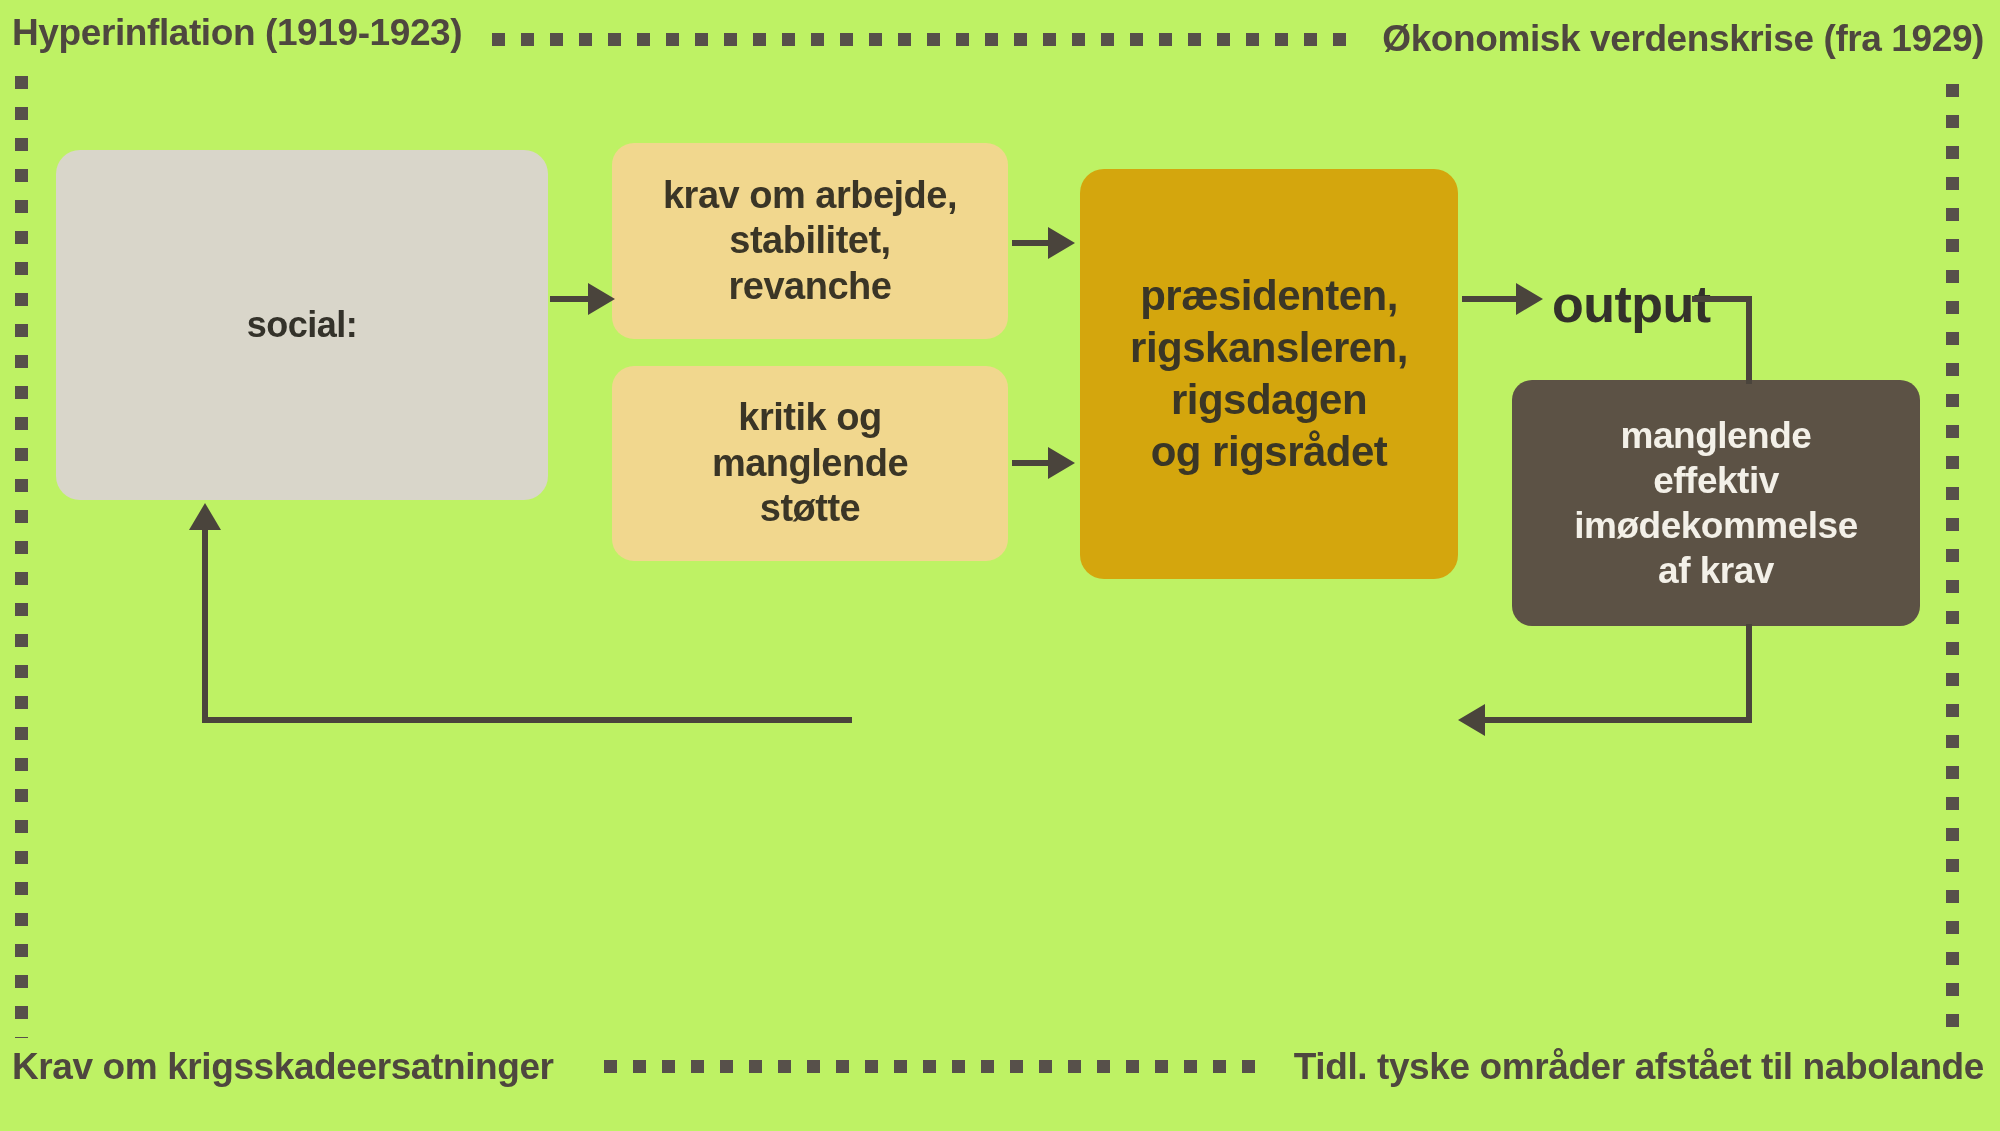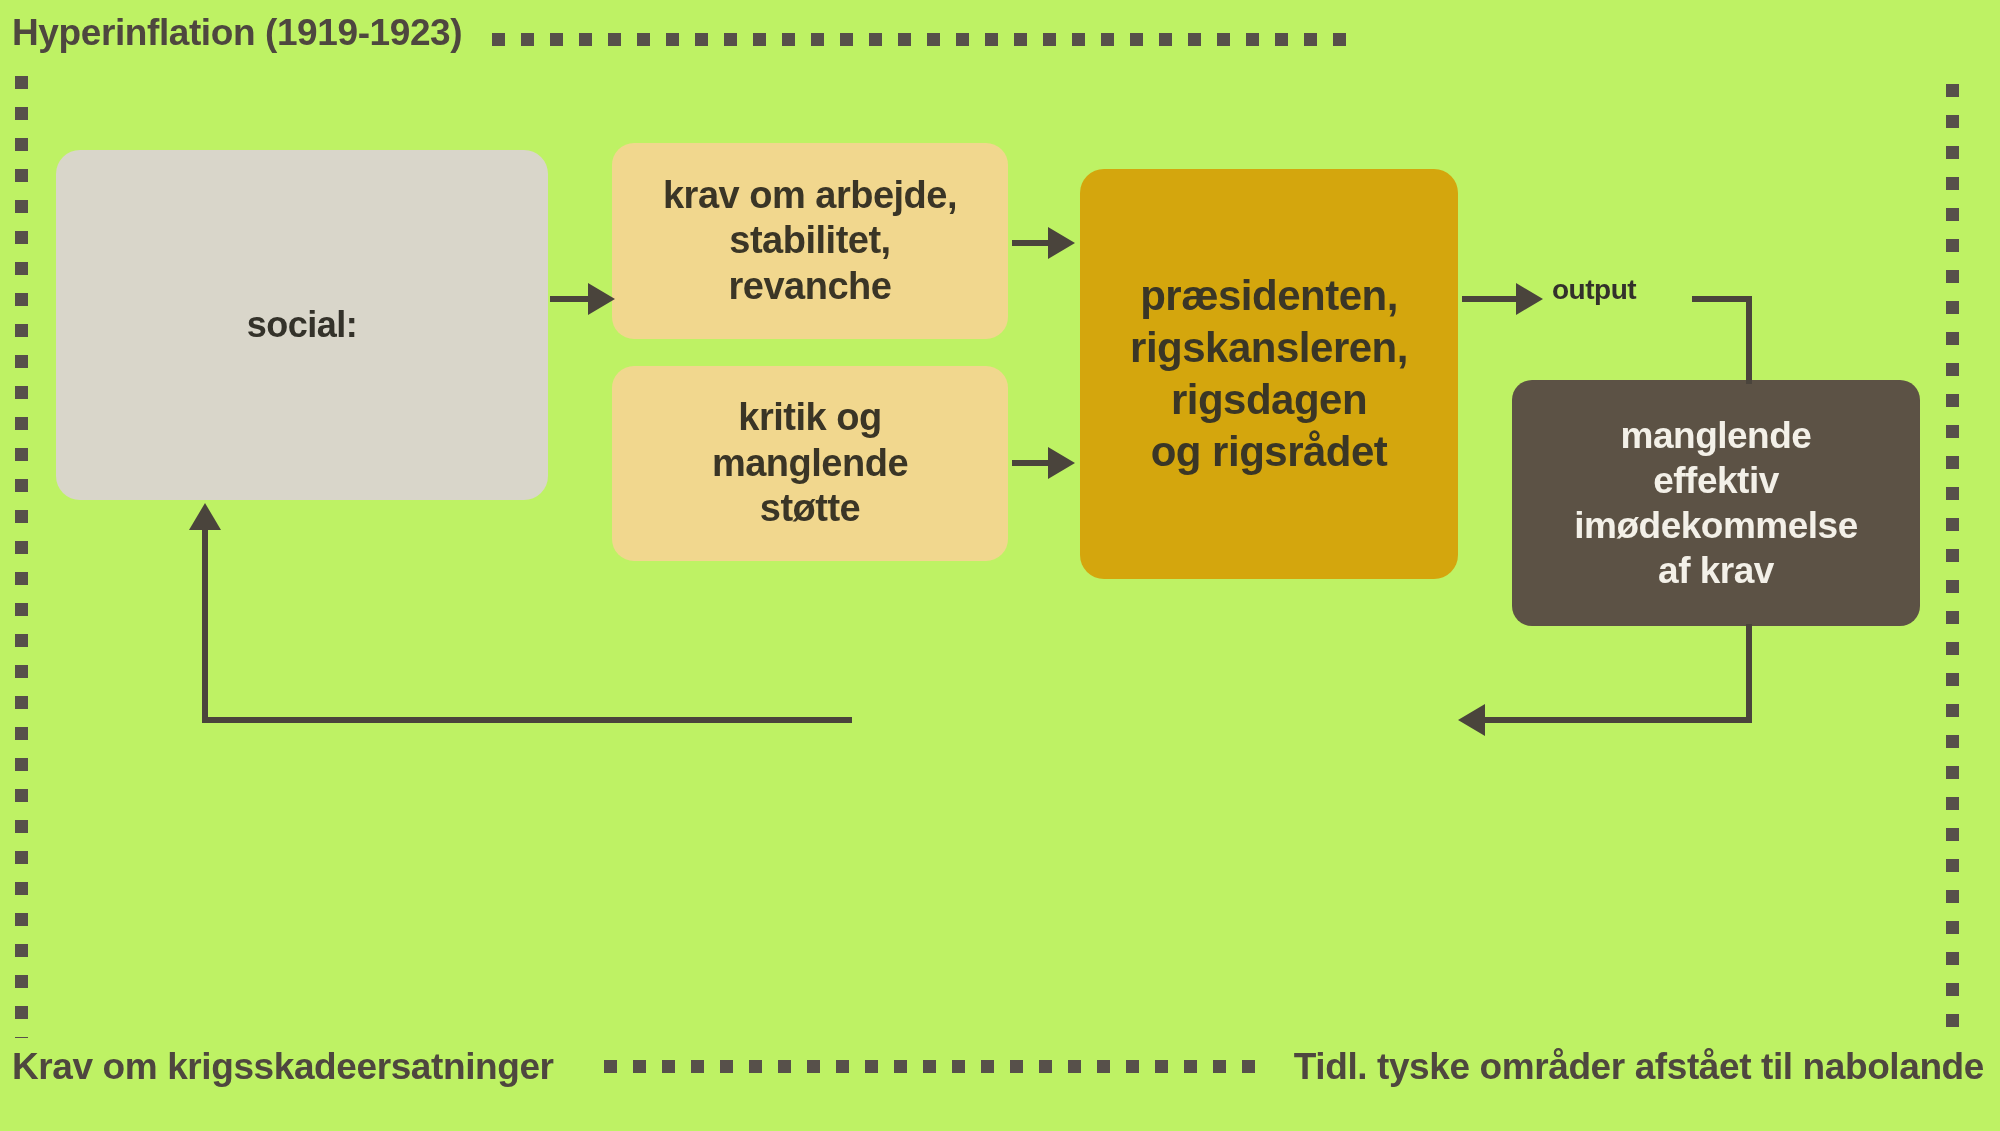--- a/index.html
+++ b/index.html
@@ -37,36 +37,37 @@
     font-size:38px;font-weight:600;line-height:1.2;color:#3a3526;}
   .box-support{left:612px;top:366px;width:396px;height:195px;background:#f1d78e;border-radius:22px;
     font-size:38px;font-weight:600;line-height:1.2;color:#3a3526;}
   .box-system{left:1080px;top:145px;width:378px;height:410px;background:#d4a60d;border-radius:24px;
     font-size:42px;font-weight:600;line-height:1.24;color:#3a3626;margin-top:24px;}
   .box-result{left:1512px;top:380px;width:408px;height:246px;background:#5c5245;border-radius:20px;
     font-size:37px;font-weight:600;line-height:1.22;color:#f3f0e8;}
   .box-outcome{left:850px;top:625px;width:608px;height:356px;background:#d9d6ca;border-radius:24px;
     font-size:37px;font-weight:600;line-height:1.25;}
   .output-label{
-    position:absolute;left:1552px;top:274px;font-size:28px;font-weight:600;color:#33312b;
+    position:absolute;left:1552px;top:274px;font-size:52px;font-weight:600;color:#33312b;
     letter-spacing:-0.5px;white-space:nowrap;
   }
   
   .ln{position:absolute;background:#4a443c;}
   .tri{position:absolute;width:0;height:0;}
   .tri-right{border-top:16px solid transparent;border-bottom:16px solid transparent;border-left:27px solid #4a443c;}
   .tri-left{border-top:16px solid transparent;border-bottom:16px solid transparent;border-right:27px solid #4a443c;}
   .tri-up{border-left:16px solid transparent;border-right:16px solid transparent;border-bottom:27px solid #4a443c;}
 </style>
 </head>
 <body>
 
 <div class="stage">
 
   <div class="frame-label fl-tl">Hyperinflation (1919-1923)</div>
+  <div class="frame-label fl-tr">Økonomisk verdenskrise (fra 1929)</div>
   <div class="frame-label fl-bl">Krav om krigsskadeersatninger</div>
   <div class="frame-label fl-br">Tidl. tyske områder afstået til nabolande</div>
 
   <div class="dash dash-h dash-top"></div>
   <div class="dash dash-h dash-bottom"></div>
   <div class="dash dash-v dash-left"></div>
   <div class="dash dash-v dash-right"></div>
 
   <div class="box box-input">
     <span class="box-heading">social:</span>

